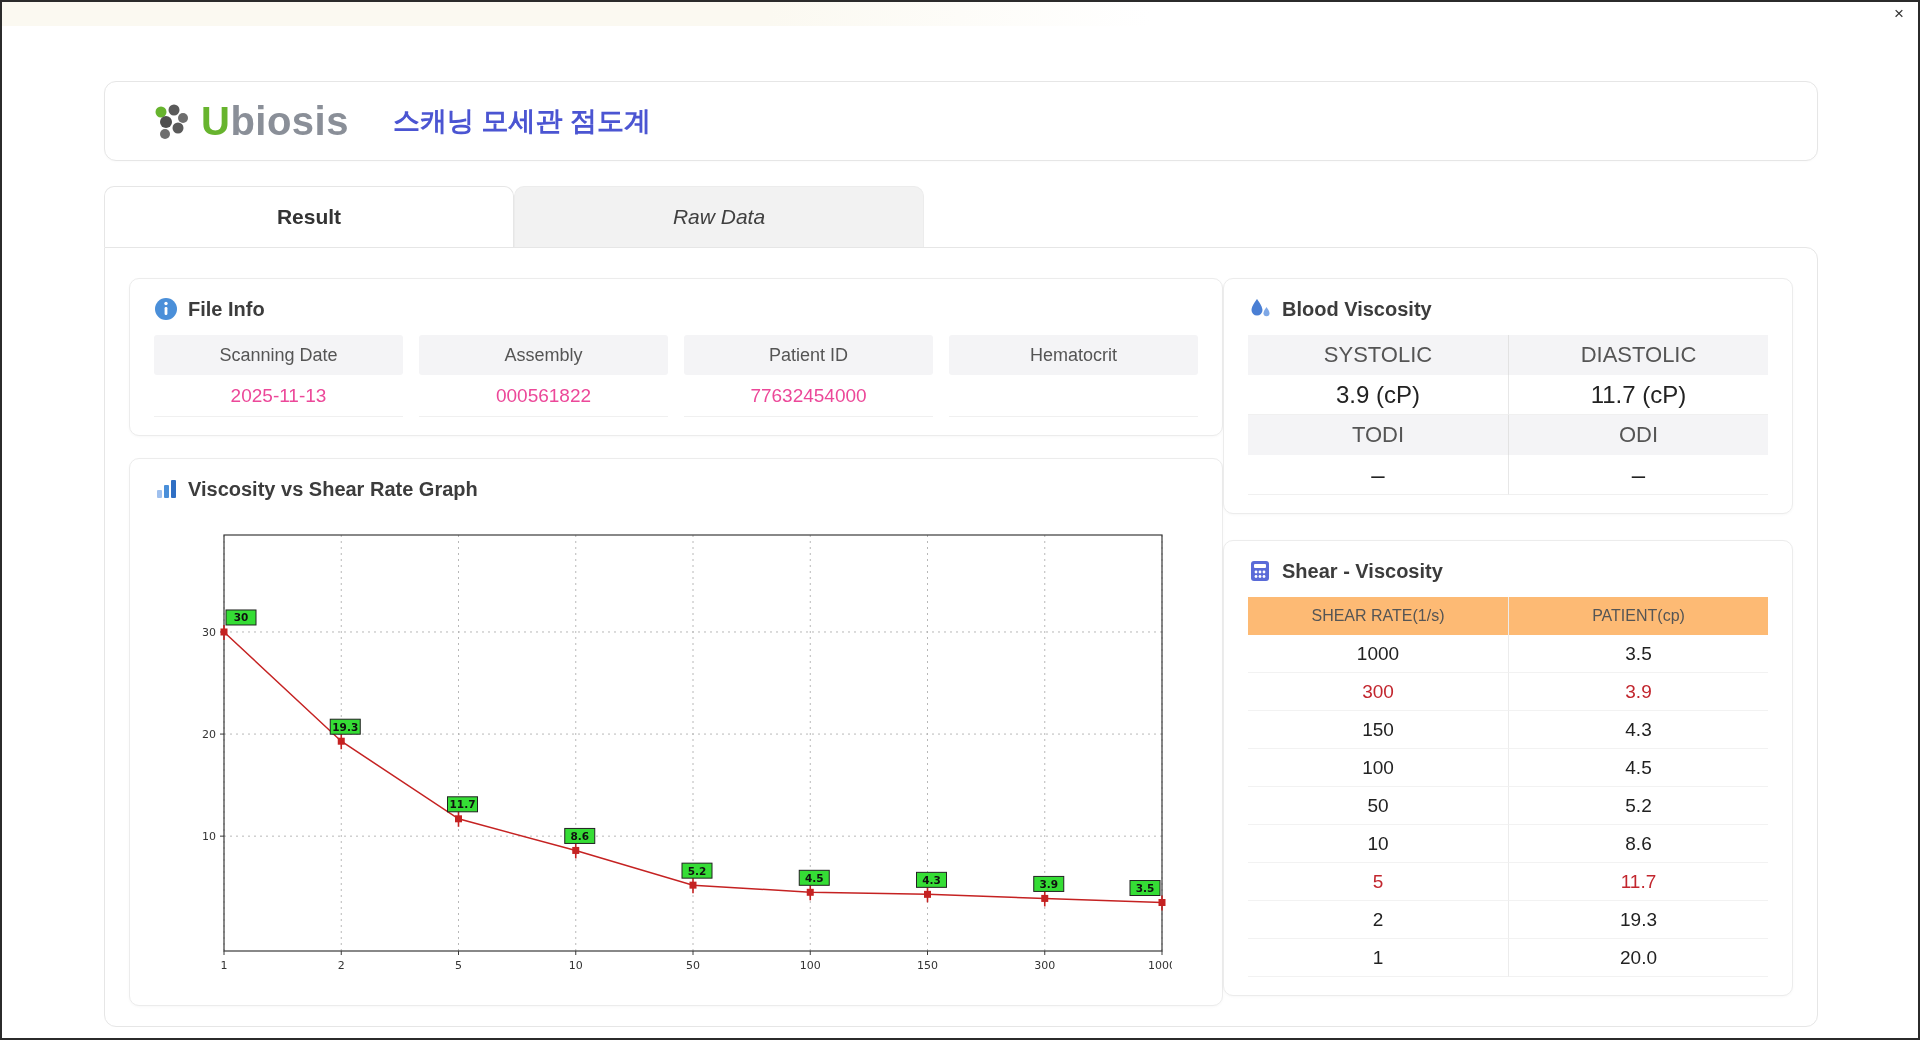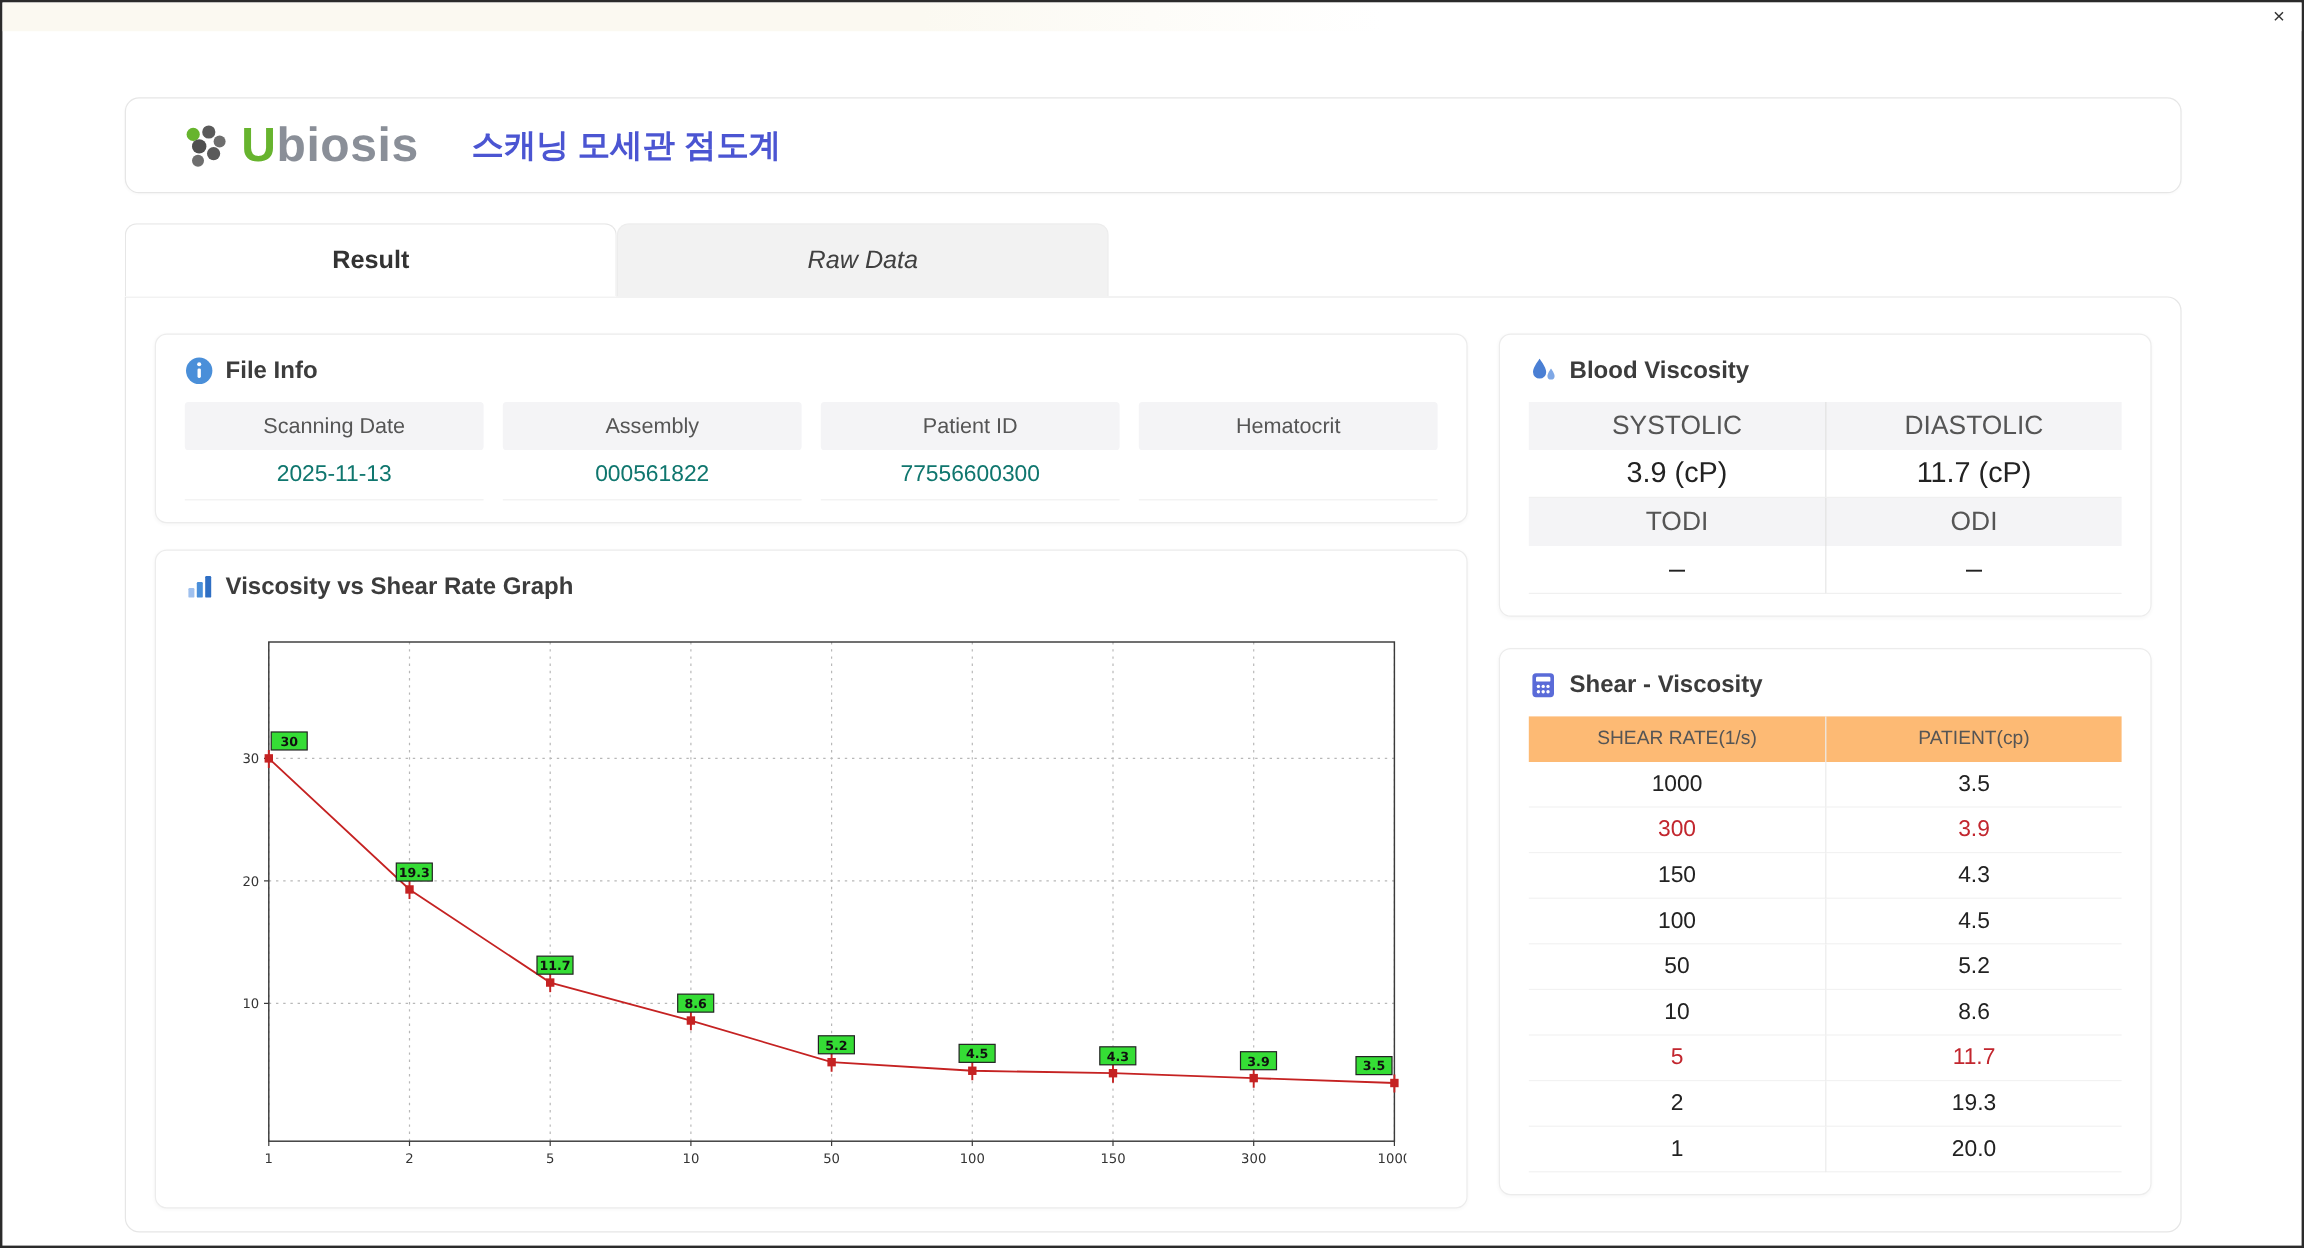--- a/index.html
+++ b/index.html
@@ -46,21 +46,21 @@
   .tab.inactive {
     background: #f2f2f2; border: 1px solid #ececec; border-bottom: none;
     color: #404040;
     font-style: italic;
   }
 
   
   .content-card {
     border: 1px solid #e6e6e6; border-radius: 0 12px 12px 12px;
     height: 780px; background: #fff; padding: 30px 24px;
-    display: flex; gap: 26px; position: relative; z-index: 1;
+    display: flex; position: relative; z-index: 1;
   }
   .left-col { width: 1094px; display: flex; flex-direction: column; }
   .right-col { flex: 1; display: flex; flex-direction: column; }
 
   .panel {
     border: 1px solid #ececec; border-radius: 10px; background: #fff;
     padding: 18px 24px;
     box-shadow: 0 1px 3px rgba(0,0,0,0.03);
   }
   .panel-title-row { display: flex; align-items: center; gap: 10px; margin-bottom: 14px; }
@@ -70,21 +70,21 @@
   
   .file-info { height: 160px; }
   .fi-fields { display: flex; gap: 16px; }
   .fi-field { width: 250px; }
   .fi-label {
     background: #f4f4f6; height: 40px; display: flex; align-items: center; justify-content: center;
     font-size: 18px; color: #555; border-radius: 3px;
   }
   .fi-value {
     height: 42px; display: flex; align-items: center; justify-content: center;
-    font-size: 19px; color: #0f766e; border-bottom: 1px solid #f0f0f0;
+    font-size: 19px; color: #ec4899; border-bottom: 1px solid #f0f0f0;
   }
 
   
   .graph-panel { margin-top: 22px; height: 560px; }
   .chart-wrap { padding-left: 18px; padding-top: 6px; }
 
   
   .bv-panel { height: 240px; }
   .bv-grid { display: grid; grid-template-columns: 1fr 1fr; }
   .bv-cell {
@@ -159,21 +159,21 @@
             <div class="fi-field">
               <div class="fi-label">Scanning Date</div>
               <div class="fi-value">2025-11-13</div>
             </div>
             <div class="fi-field">
               <div class="fi-label">Assembly</div>
               <div class="fi-value">000561822</div>
             </div>
             <div class="fi-field">
               <div class="fi-label">Patient ID</div>
-              <div class="fi-value">77556600300</div>
+              <div class="fi-value">77632454000</div>
             </div>
             <div class="fi-field">
               <div class="fi-label">Hematocrit</div>
               <div class="fi-value"></div>
             </div>
           </div>
       </div>
 
       <div class="panel graph-panel">
         <div class="panel-title-row">

